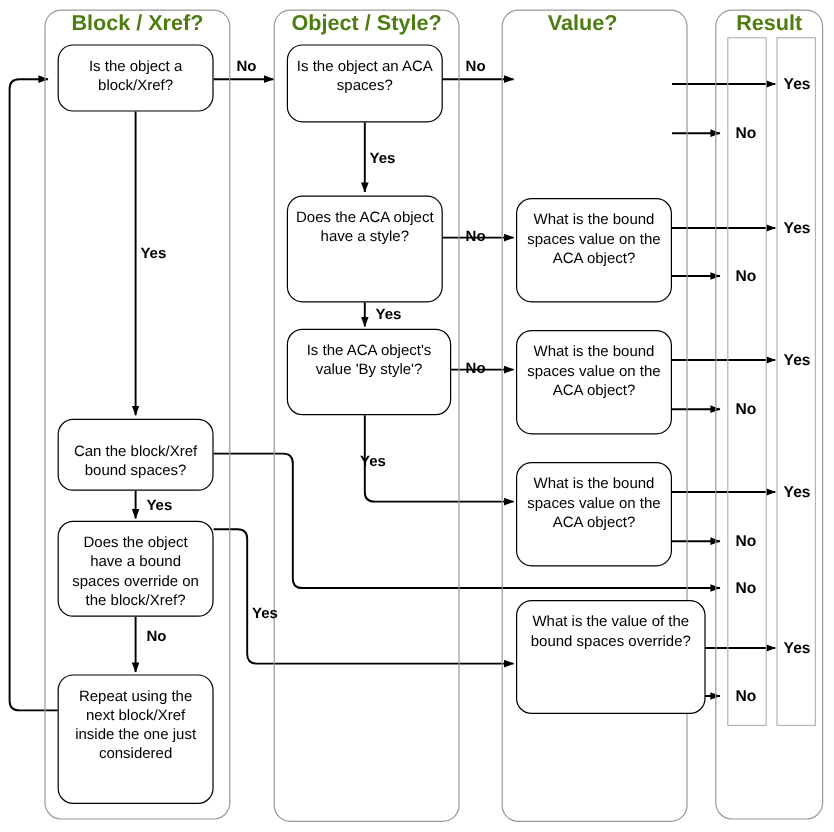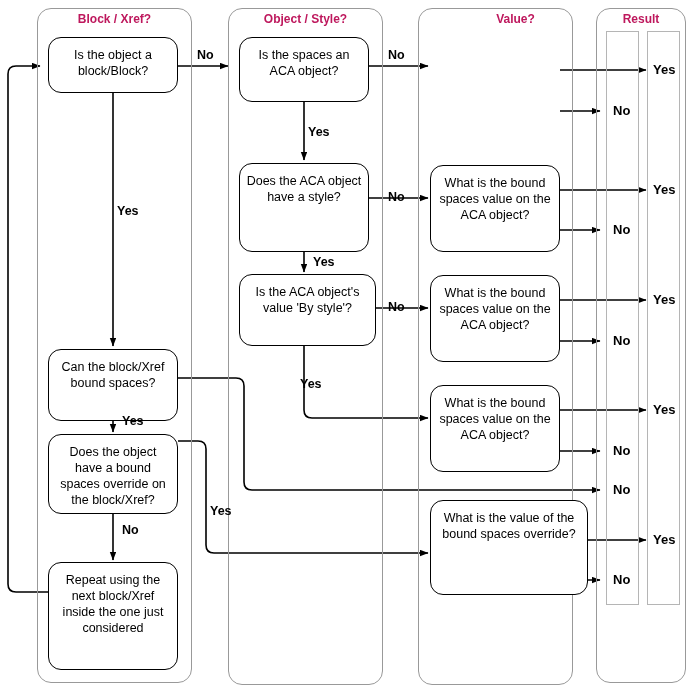--- a/index.html
+++ b/index.html
@@ -28,22 +28,22 @@
     position: absolute;
     border: 1px solid #999999;
     border-radius: 14px;
     box-sizing: border-box;
     background: transparent;
   }
   .swimlane-title {
     position: absolute;
     text-align: center;
     font-weight: bold;
-    font-size: 12px;
-    color: #be185d;
+    font-size: 18px;
+    color: #4d7c0f;
     line-height: 16px;
     white-space: nowrap;
   }
   .result-lane {
     position: absolute;
     border: 1px solid #b5b5b5;
     box-sizing: border-box;
     background: transparent;
   }
   .node {
@@ -144,38 +144,38 @@
   <div class="swimlane" style="left:37px; top:8px; width:155px; height:675px;"></div>
   <div class="swimlane" style="left:228px; top:8px; width:155px; height:677px;"></div>
   <div class="swimlane" style="left:418px; top:8px; width:155px; height:677px;"></div>
   <div class="swimlane" style="left:596px; top:8px; width:90px; height:675px;"></div>
 
   <div class="result-lane" style="left:606px; top:31px; width:33px; height:574px;"></div>
   <div class="result-lane" style="left:647px; top:31px; width:33px; height:574px;"></div>
 
   <div class="swimlane-title" style="left:37px; top:11px; width:155px;">Block / Xref?</div>
   <div class="swimlane-title" style="left:228px; top:11px; width:155px;">Object / Style?</div>
-  <div class="swimlane-title" style="left:438px; top:11px; width:155px;">Value?</div>
+  <div class="swimlane-title" style="left:408px; top:11px; width:155px;">Value?</div>
   <div class="swimlane-title" style="left:596px; top:11px; width:90px;">Result</div>
 
   <div class="node" style="left:48px; top:37px; width:130px; height:56px;">
-    <span>Is the object a block/Block?</span>
-  </div>
-  <div class="node" style="left:48px; top:349px; width:130px; height:72px;">
+    <span>Is the object a block/Xref?</span>
+  </div>
+  <div class="node" style="left:48px; top:349px; width:130px; height:60px;align-items:center;">
     <span>Can the block/Xref bound spaces?</span>
   </div>
   <div class="node" style="left:48px; top:434px; width:130px; height:80px;">
     <span>Does the object have a bound spaces override on the block/Xref?</span>
   </div>
   <div class="node" style="left:48px; top:562px; width:130px; height:108px;">
     <span>Repeat using the next block/Xref inside the one just considered</span>
   </div>
 
   <div class="node" style="left:239px; top:37px; width:130px; height:65px;">
-    <span>Is the spaces an ACA object?</span>
+    <span>Is the object an ACA spaces?</span>
   </div>
   <div class="node" style="left:239px; top:163px; width:130px; height:89px;">
     <span>Does the ACA object have a style?</span>
   </div>
   <div class="node" style="left:239px; top:274px; width:137px; height:72px;">
     <span>Is the ACA object's value 'By style'?</span>
   </div>
 
   <div class="node" style="left:430px; top:165px; width:130px; height:87px;">
     <span>What is the bound spaces value on the ACA object?</span>

